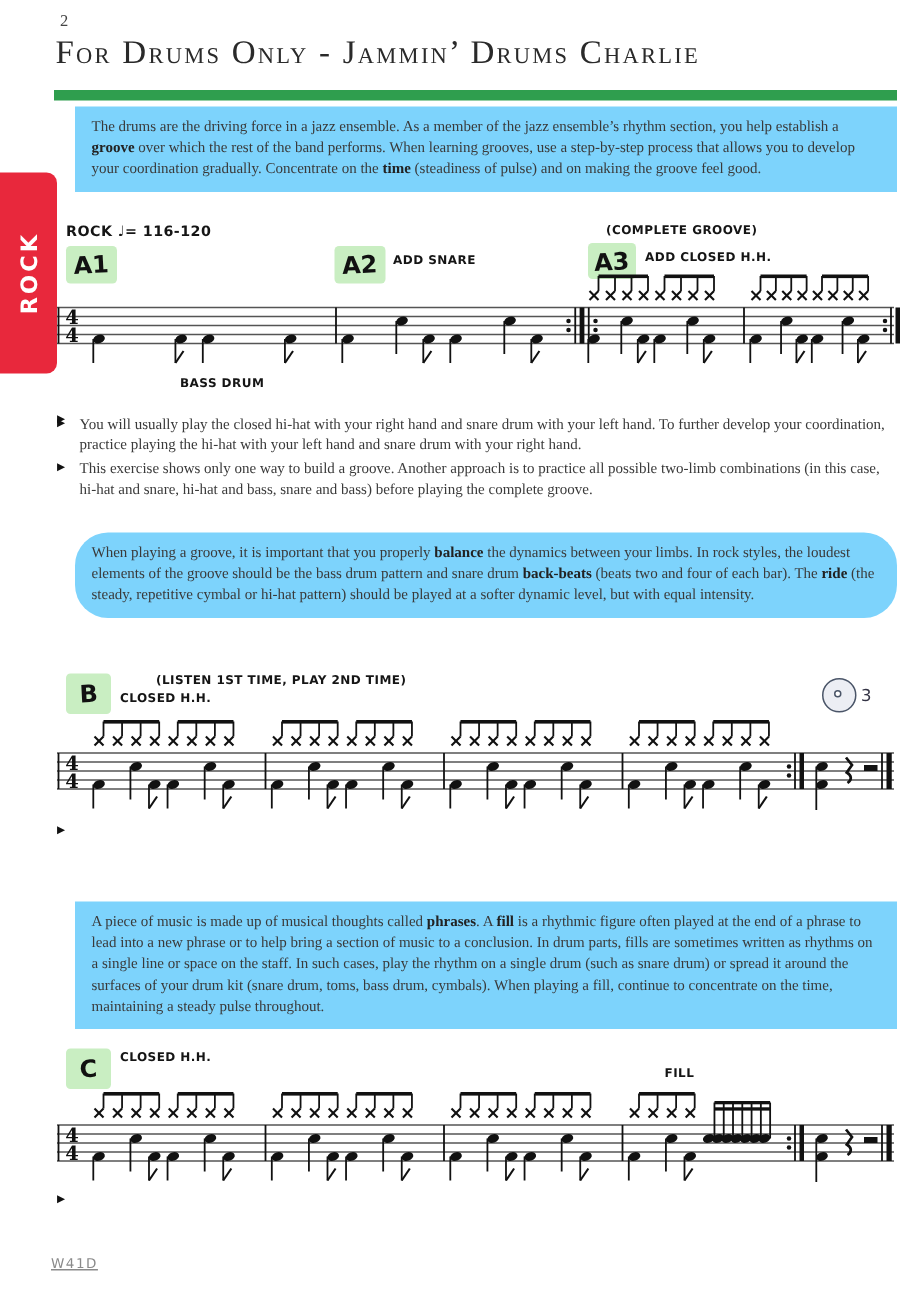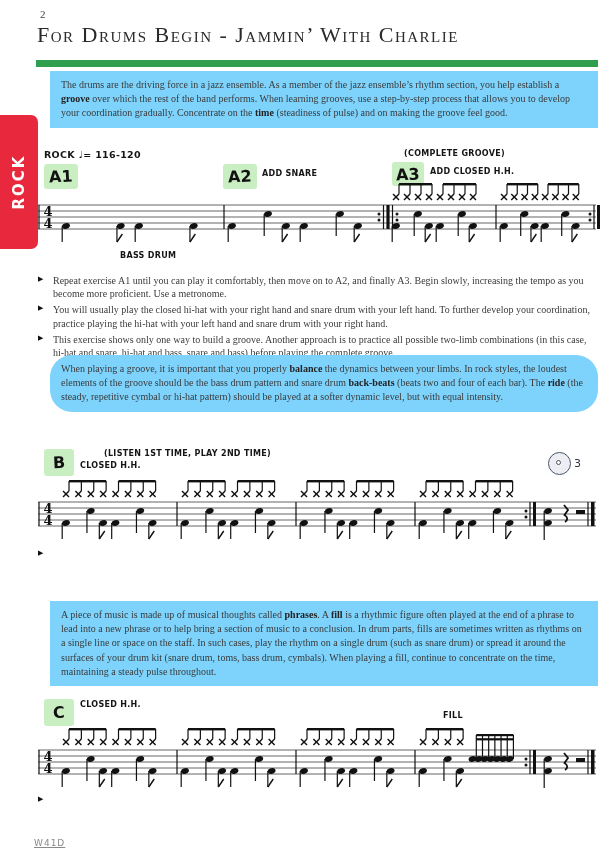--- a/index.html
+++ b/index.html
@@ -38,21 +38,21 @@
   .cd-num{font-size:11px;color:#334;font-family:"DejaVu Sans",sans-serif;}
   .footer{position:absolute;left:34px;top:838px;font-size:9px;color:#8a8a8a;
           font-family:"DejaVu Sans",sans-serif;letter-spacing:1px;text-decoration:underline;}
 </style>
 </head>
 <body>
 
 <div class="page">
 
   <div class="pagenum">2</div>
-  <h1 class="title">For Drums Begin - Jammin’ With Charlie</h1>
+  <h1 class="title">For Drums Only - Jammin’ Drums Charlie</h1>
   <div class="rule"></div>
 
   <div class="tab">
     <span>ROCK</span>
   </div>
 
   <div class="note-box" id="box-intro">
     <p style="margin:0"><span>The drums are the driving force in a jazz ensemble.  As a member of the jazz ensemble’s rhythm section, you help establish a </span><b>groove</b><span> over which the rest of the band performs.  When learning grooves, use a step-by-step process that allows you to develop your coordination gradually.  Concentrate on the </span><b>time</b><span> (steadiness of pulse) and on making the groove feel good.</span></p>
   </div>
 
@@ -194,21 +194,21 @@
         <line x1="537.95" y1="51" x2="537.95" y2="67" stroke="#111" stroke-width="1.2"></line>
         <line x1="537.95" y1="67" x2="543.35" y2="59" stroke="#111" stroke-width="1.4"></line>
         <circle cx="556" cy="39" r="1.5" fill="#111"></circle>
         <circle cx="556" cy="45" r="1.5" fill="#111"></circle>
         <line x1="560" y1="30" x2="560" y2="54" stroke="#111" stroke-width="1.2"></line>
         <rect x="563" y="30" width="3" height="24" fill="#111"></rect>
       </svg></div>
   <div class="cap hand" style="left:72px;top:251px;padding-left:48px;">Bass Drum</div>
 
   <ul class="bullets" style="top:274px;">
-    <li><span class="arr">▶</span><span>Repeat exercise A1 until you can play it comfortably, then move on to A2, and finally A3.  Begin slowly, increasing the tempo as you become more proficient.  Use a metronome.</span></li>
+    <li><span class="arr">▶</span></li>
     <li><span class="arr">▶</span><span>You will usually play the closed hi-hat with your right hand and snare drum with your left hand.  To further develop your coordination, practice playing the hi-hat with your left hand and snare drum with your right hand.</span></li>
     <li><span class="arr">▶</span><span>This exercise shows only one way to build a groove.  Another approach is to practice all possible two-limb combinations (in this case, hi-hat and snare, hi-hat and bass, snare and bass) before playing the complete groove.</span></li>
   </ul>
 
   <div class="note-box" id="box-dynamics">
     <p style="margin:0"><span>When playing a groove, it is important that you properly </span><b>balance</b><span> the dynamics between your limbs.  In rock styles, the loudest elements of the groove should be the bass drum pattern and snare drum </span><b>back-beats</b><span> (beats two and four of each bar).  The </span><b>ride</b><span> (the steady, repetitive cymbal or hi-hat pattern) should be played at a softer dynamic level, but with equal intensity.</span></p>
   </div>
 
   <div class="exbox" style="left:44px;top:449px;width:30px;height:27px;">
     <span>B</span>

